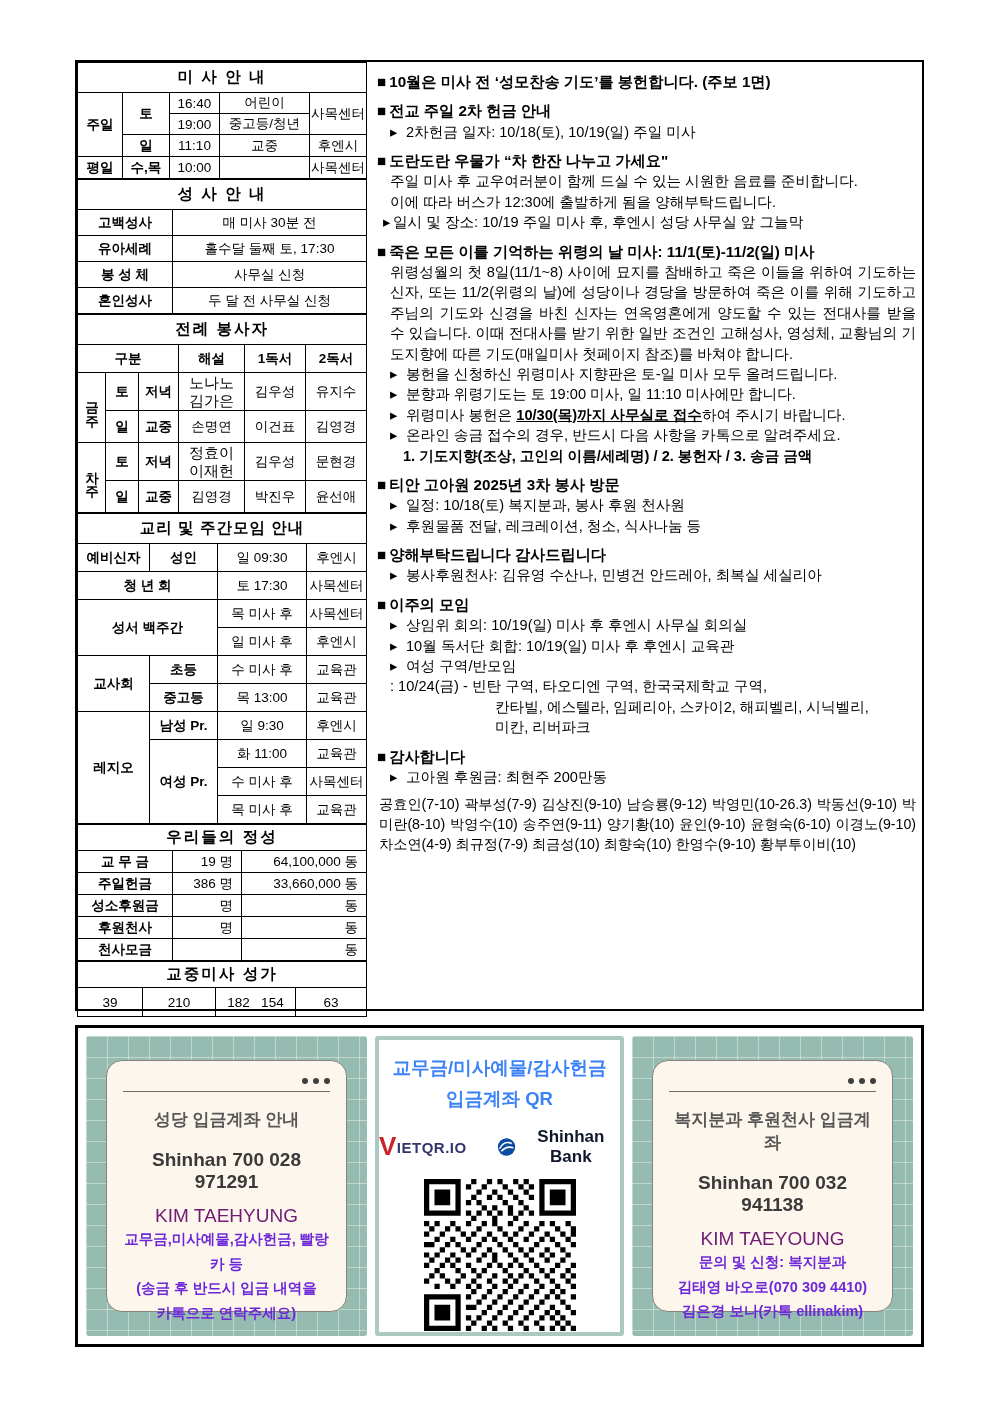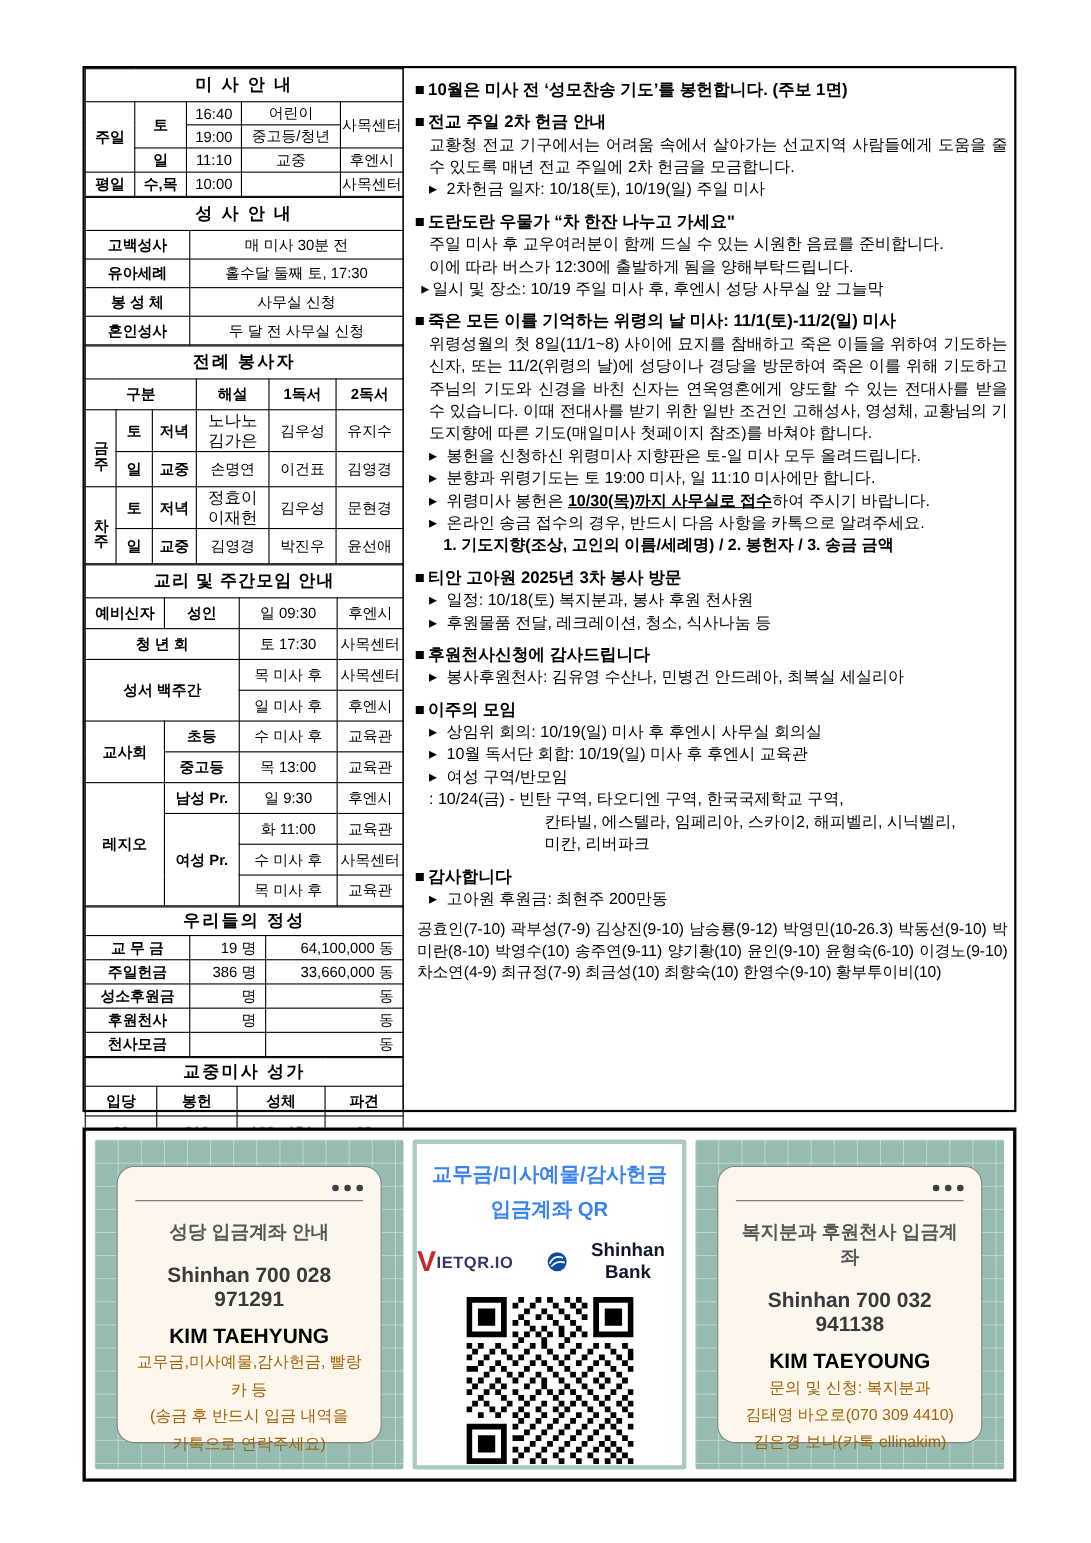--- a/index.html
+++ b/index.html
@@ -45,22 +45,22 @@
   .card{background:#fdf6ec;border:1px solid #84847a;border-radius:16px;height:100%;
         box-sizing:border-box;padding:10px 16px 12px;display:flex;flex-direction:column;
         text-align:center;}
   .dots{text-align:right;height:12px;}
   .dot{display:inline-block;width:6px;height:6px;border-radius:50%;
        background:#3f3f3f;margin-left:5px;vertical-align:middle;}
   .card hr{border:none;border-top:1px solid #6f6f6f;width:100%;margin:8px 0 16px;}
   .card-title{color:#575757;font-size:17px;font-weight:bold;}
   .squiggle{margin:2px auto 6px;display:block;}
   .acct{font-size:19px;font-weight:bold;color:#3a3a3a;margin-top:10px;}
-  .acct-name{font-size:19px;font-weight:bold;color:#000000;margin-top:12px;}
-  .notes{margin-top:auto;font-size:14.5px;font-weight:normal;color:#a16207;line-height:1.7;}
+  .acct-name{font-size:19px;font-weight:normal;color:#701a75;margin-top:12px;}
+  .notes{margin-top:auto;font-size:14.5px;font-weight:bold;color:#6d28d9;line-height:1.7;}
   .panel.qrp{background:#fff;border:4px solid #aac9c0;text-align:center;padding-top:12px;}
   .qr-title{color:#3b82f6;font-weight:bold;font-size:18.5px;line-height:1.7;}
   .logos{display:flex;justify-content:center;align-items:center;gap:30px;margin:12px 0 10px;}
   .vietqr{font-weight:bold;color:#33356b;font-size:15px;letter-spacing:.5px;}
   .vietqr .v{color:#c9252c;font-size:26px;vertical-align:-2px;}
   .shl{display:flex;align-items:center;gap:6px;color:#0f172a;font-weight:bold;font-size:17px;}
 </style>
 </head>
 <body>
 
@@ -295,45 +295,38 @@
       <colgroup>
           <col style="width:65px">
           <col style="width:73px">
           <col style="width:80px">
           <col style="width:71px">
         </colgroup>
       <tbody>
           <tr style="height:26px">
             <td colspan="4" class="ttl">교중미사 성가</td>
           </tr>
-      <tr style="height:27px">
-        <td class="b">입당</td>
-        <td class="b">봉헌</td>
-        <td class="b">성체</td>
-        <td class="b">파견</td>
-      </tr>
       <tr style="height:29px">
         <td>39</td>
         <td>210</td>
         <td class="pre2">182   154</td>
         <td>63</td>
       </tr>
     </tbody>
       </table>
   </div>
 
   <div class="ann">
 
     <div class="sec">
       <div class="h"><span class="sq">■</span><span>10월은 미사 전 ‘성모찬송 기도’를 봉헌합니다. (주보 1면)</span></div>
     </div>
 
     <div class="sec">
       <div class="h"><span class="sq">■</span><span>전교 주일 2차 헌금 안내</span></div>
-      <div class="p">교황청 전교 기구에서는 어려움 속에서 살아가는 선교지역 사람들에게 도움을 줄 수 있도록 매년 전교 주일에 2차 헌금을 모금합니다.</div>
       <div class="bul">
           <span class="bm">▸</span>
           <span>2차헌금 일자: 10/18(토), 10/19(일) 주일 미사</span>
         </div>
     </div>
 
     <div class="sec">
       <div class="h"><span class="sq">■</span><span>도란도란 우물가 “차 한잔 나누고 가세요"</span></div>
       <div class="p">주일 미사 후 교우여러분이 함께 드실 수 있는 시원한 음료를 준비합니다.</div>
       <div class="p">이에 따라 버스가 12:30에 출발하게 됨을 양해부탁드립니다.</div>
@@ -371,21 +364,21 @@
           <span class="bm">▸</span>
           <span>일정: 10/18(토) 복지분과, 봉사 후원 천사원</span>
         </div>
       <div class="bul">
           <span class="bm">▸</span>
           <span>후원물품 전달, 레크레이션, 청소, 식사나눔 등</span>
         </div>
     </div>
 
     <div class="sec">
-      <div class="h"><span class="sq">■</span><span>후원천사신청에 감사드립니다</span></div>
+      <div class="h"><span class="sq">■</span><span>양해부탁드립니다 감사드립니다</span></div>
       <div class="bul">
           <span class="bm">▸</span>
           <span>봉사후원천사: 김유영 수산나, 민병건 안드레아, 최복실 세실리아</span>
         </div>
     </div>
 
     <div class="sec">
       <div class="h"><span class="sq">■</span><span>이주의 모임</span></div>
       <div class="bul">
           <span class="bm">▸</span>

